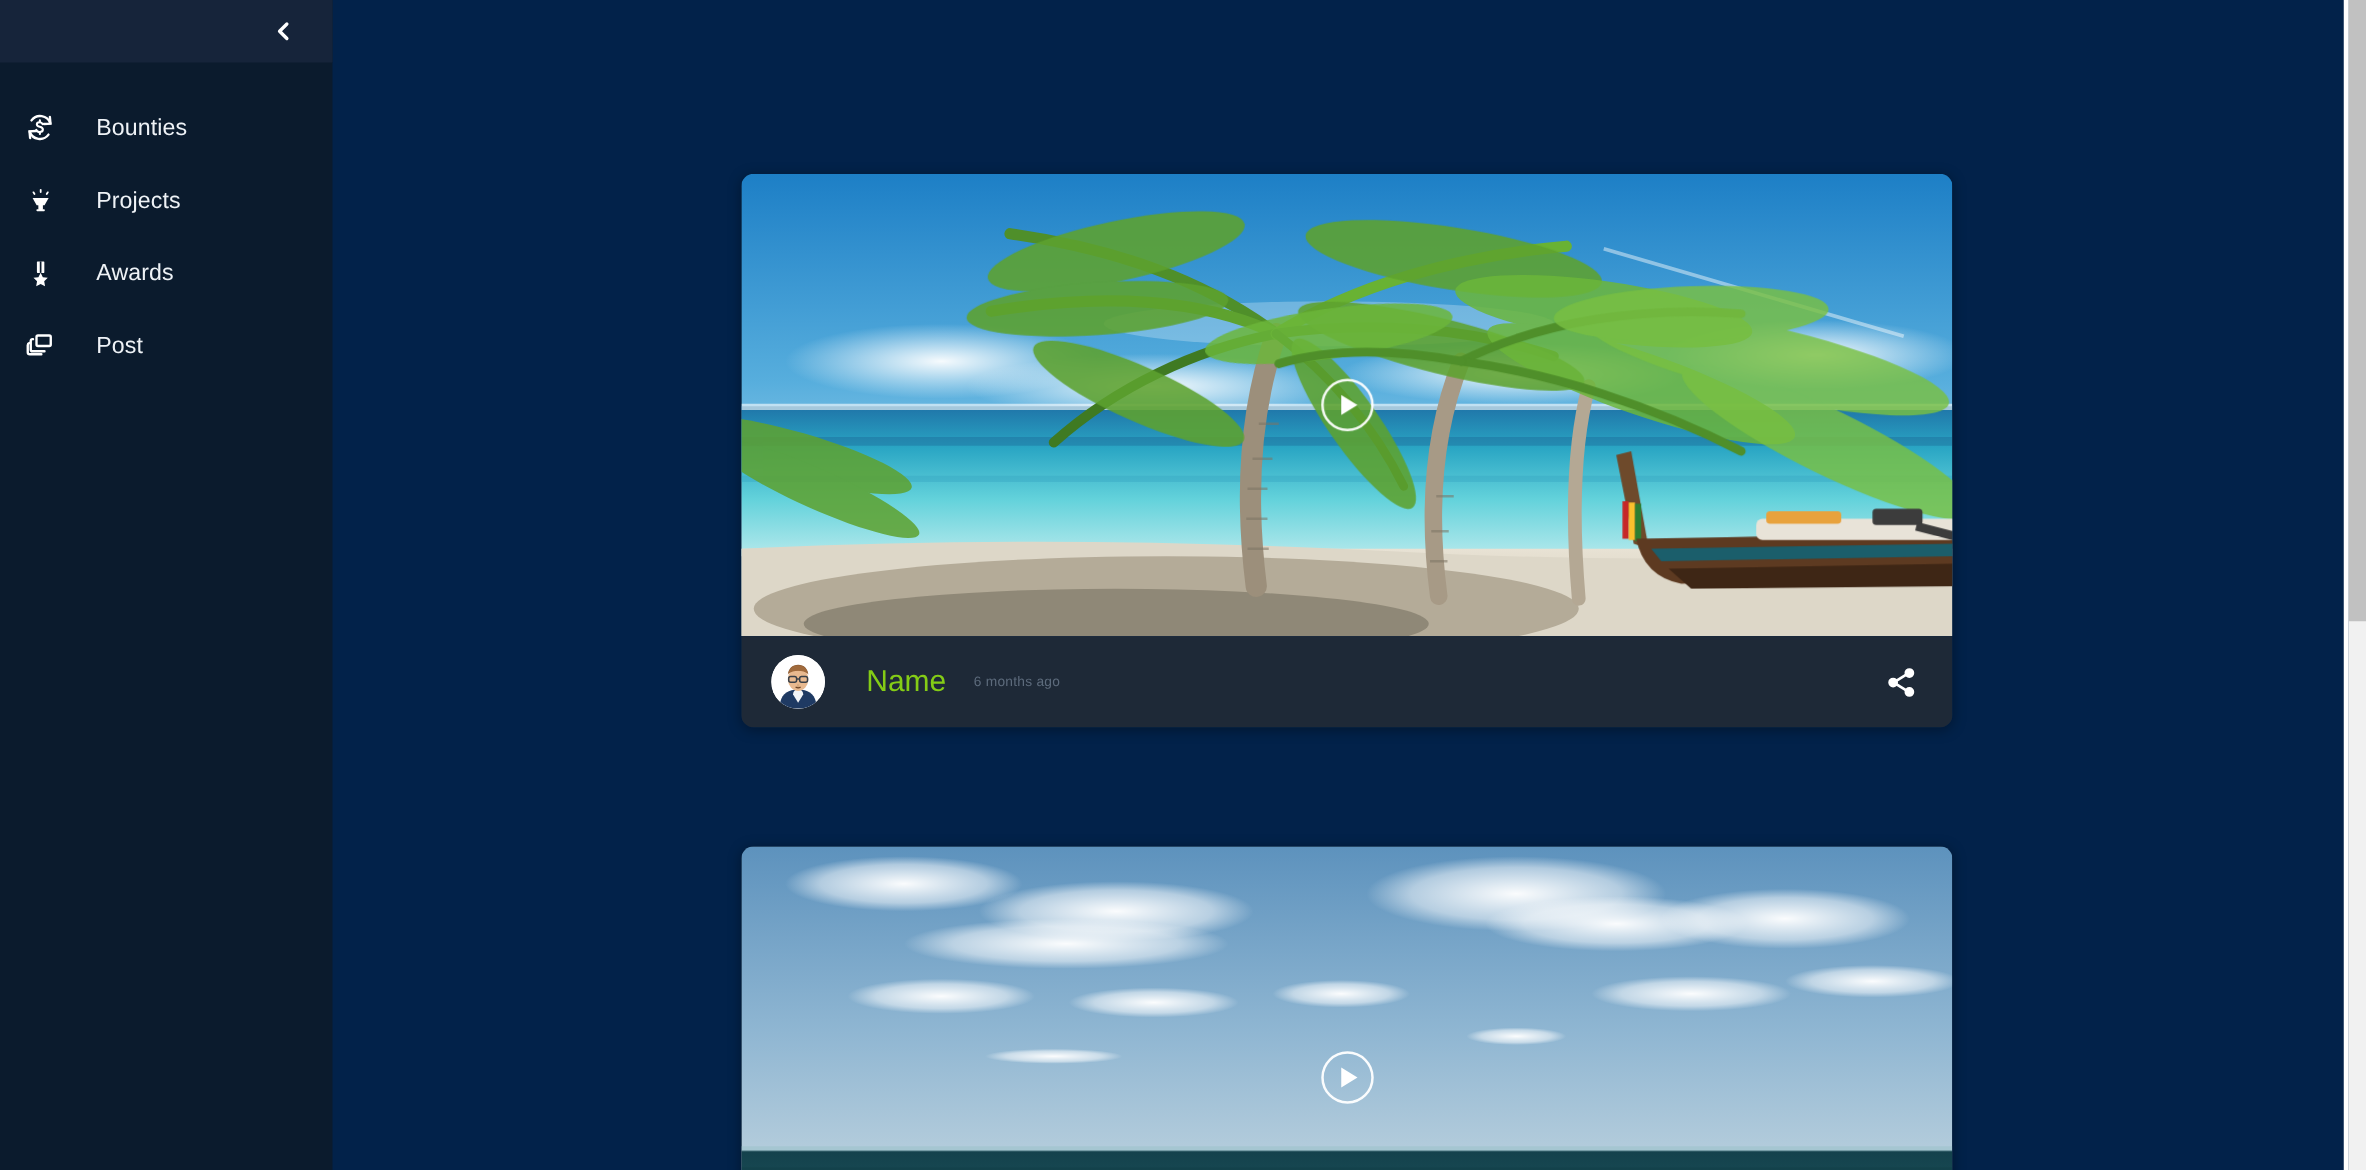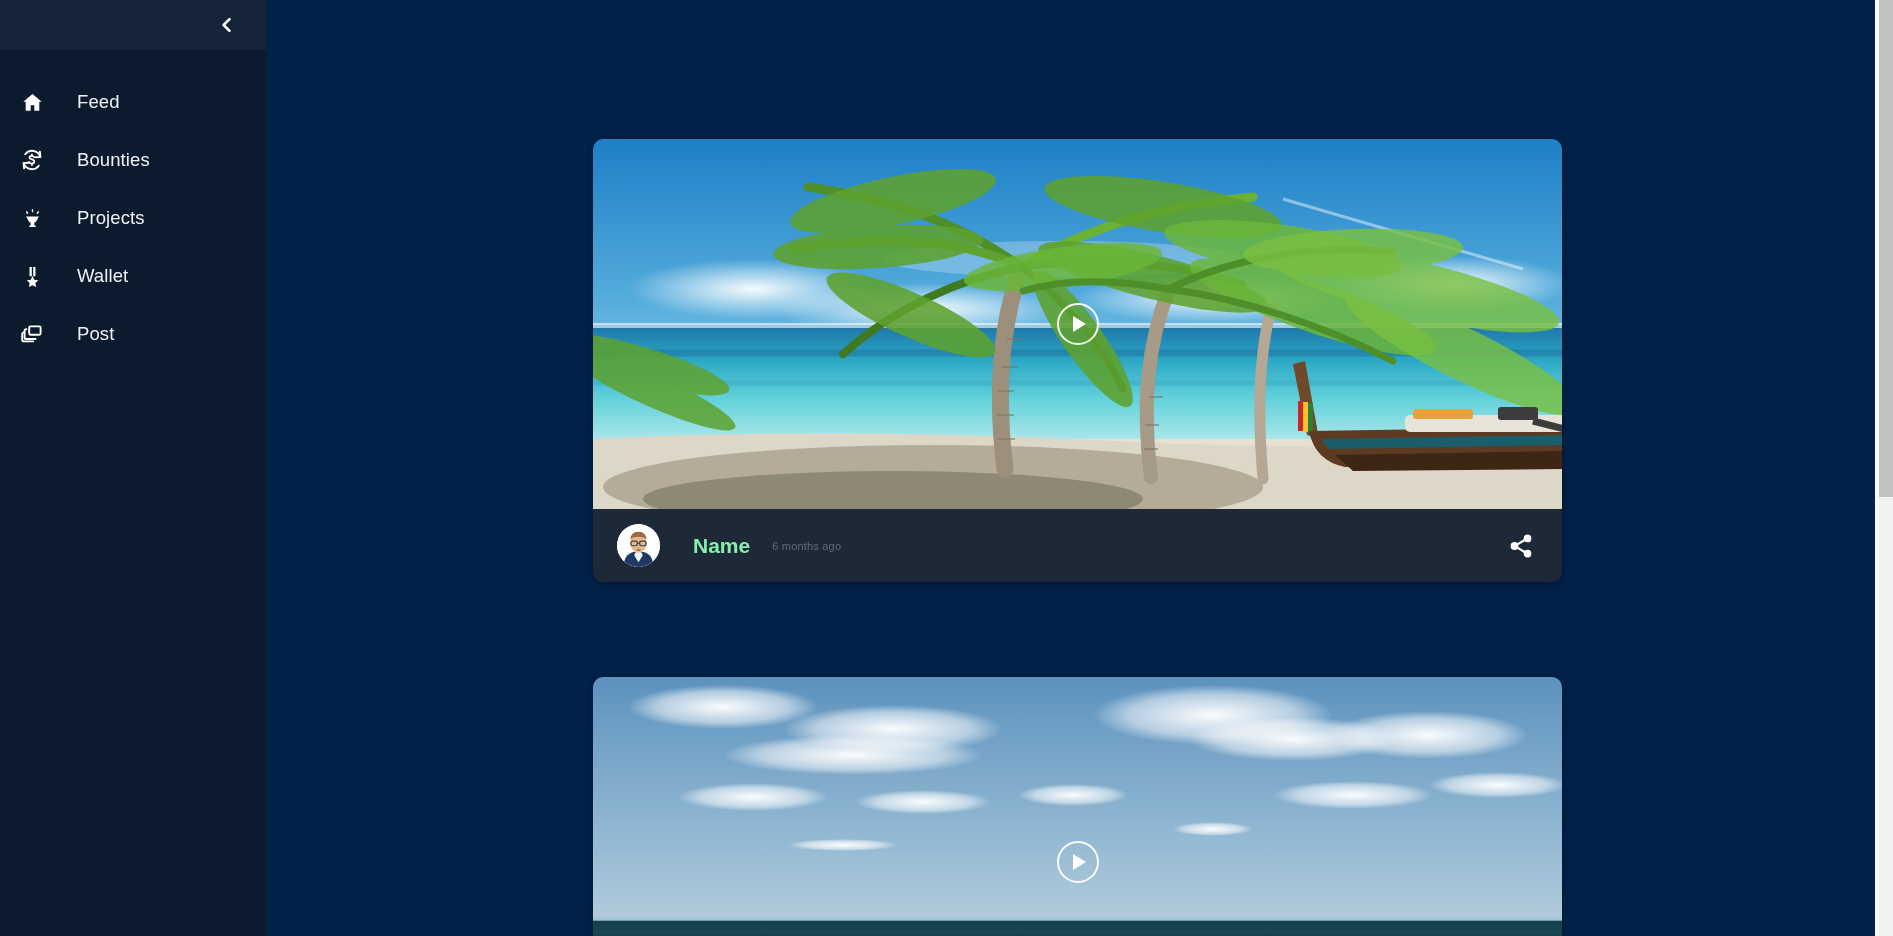--- a/index.html
+++ b/index.html
@@ -138,23 +138,23 @@
     width:43px; height:43px;
     border-radius:50%;
     overflow:hidden;
     background:#ffffff;
     flex:0 0 auto;
     cursor:pointer;
   }
   .footer-avatar svg { display:block; }
   .author-name {
     margin-left:33px;
-    font-size:21px;
-    color:#86efac;
-    font-weight:700;
+    font-size:24px;
+    color:#84cc16;
+    font-weight:400;
   }
   .post-time {
     margin-left:22px;
     font-size:11px;
     font-weight:normal;
     color:#5d6b7c;
     letter-spacing:0.2px;
   }
   .share-btn {
     position:absolute;
@@ -197,28 +197,20 @@
     <div id="sidebar-header">
       <div id="collapse-btn">
         <svg width="20" height="20" viewBox="0 0 24 24" fill="none" stroke="#ffffff" stroke-width="3.2" stroke-linecap="round" stroke-linejoin="round">
           <polyline points="15 5 8 12 15 19"></polyline>
         </svg>
       </div>
     </div>
 
     <nav id="sidebar-nav">
 
-      <div class="nav-item">
-        <span class="nav-icon">
-          <svg width="23" height="23" viewBox="0 0 24 24" fill="#ffffff">
-            <path d="M12 3.2 2.4 11.1h2.5v9.6h5.2v-5.9h3.8v5.9h5.2v-9.6h2.5z"></path>
-          </svg>
-        </span>
-        <span class="nav-label">Feed</span>
-      </div>
 
       <div class="nav-item">
         <span class="nav-icon">
           <svg width="24" height="24" viewBox="0 0 24 24" fill="none" stroke="#ffffff" stroke-width="1.9" stroke-linecap="round">
             <path d="M20.2 8.6A8.6 8.6 0 0 0 5.2 6.3"></path>
             <path d="M3.8 15.4a8.6 8.6 0 0 0 15 2.3"></path>
             <polyline points="19.9 3.6 20.4 8.9 15.1 9.2" fill="none"></polyline>
             <polyline points="4.1 20.4 3.6 15.1 8.9 14.8" fill="none"></polyline>
             <path d="M14.1 9.3c-.4-1-1.3-1.5-2.4-1.5-1.3 0-2.2.7-2.2 1.7 0 1 .8 1.5 2.3 1.9 1.6.4 2.5 1 2.5 2.2 0 1.2-1.1 2-2.6 2-1.3 0-2.3-.6-2.7-1.7" fill="none" stroke-width="1.7"></path>
             <path d="M11.9 6.3v1.5M11.9 15.6v1.5" stroke-width="1.7"></path>
@@ -242,21 +234,21 @@
       </div>
 
       <div class="nav-item">
         <span class="nav-icon">
           <svg width="23" height="23" viewBox="0 0 24 24" fill="#ffffff">
             <rect x="8.9" y="2.2" width="6.2" height="9.6" rx="0.5"></rect>
             <rect x="11.3" y="2.2" width="1.4" height="9.6" fill="#0b1b2d"></rect>
             <path d="M12 11.6l1.85 3.74 4.13.6-2.99 2.91.71 4.11L12 21.02l-3.7 1.94.71-4.11-2.99-2.91 4.13-.6z"></path>
           </svg>
         </span>
-        <span class="nav-label">Wallet</span>
+        <span class="nav-label">Awards</span>
       </div>
 
       <div class="nav-item">
         <span class="nav-icon">
           <svg width="24" height="24" viewBox="0 0 24 24" fill="none" stroke="#ffffff" stroke-width="1.9" stroke-linejoin="round" stroke-linecap="round">
             <rect x="9.2" y="4.4" width="11.4" height="8.4" rx="1.2"></rect>
             <path d="M6.4 7.3H5.9A1.3 1.3 0 0 0 4.6 8.6v7.1c0 .7.6 1.3 1.3 1.3h9.7"></path>
             <path d="M3.6 10.3c-.8.2-1.4.9-1.4 1.8v5.6c0 .9.8 1.7 1.7 1.7h9.2"></path>
           </svg>
         </span>

